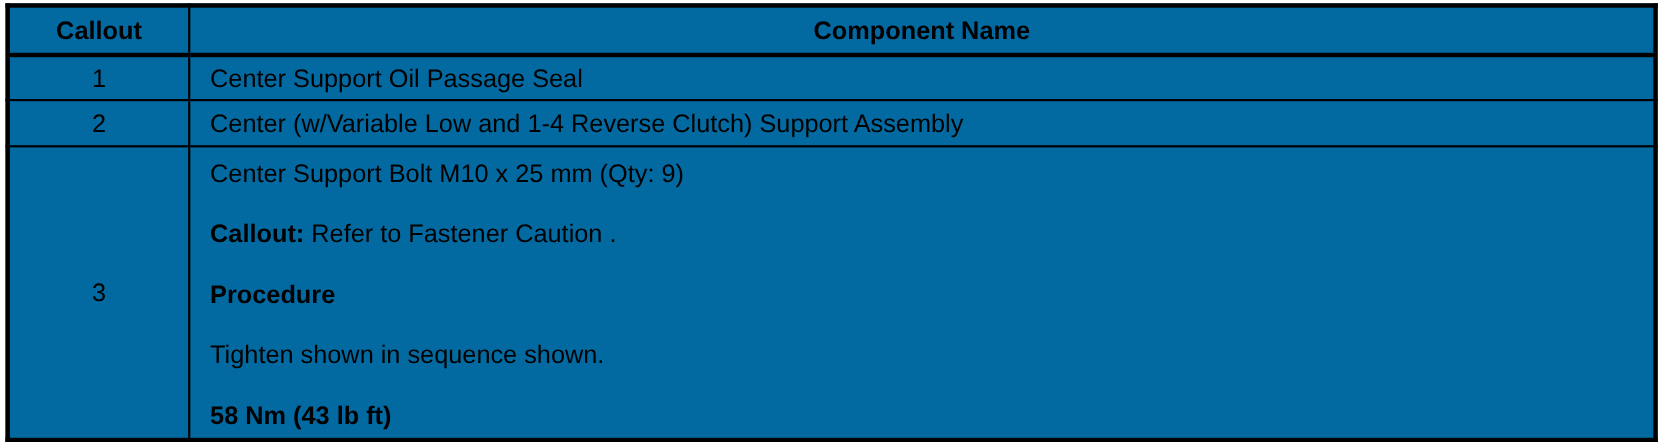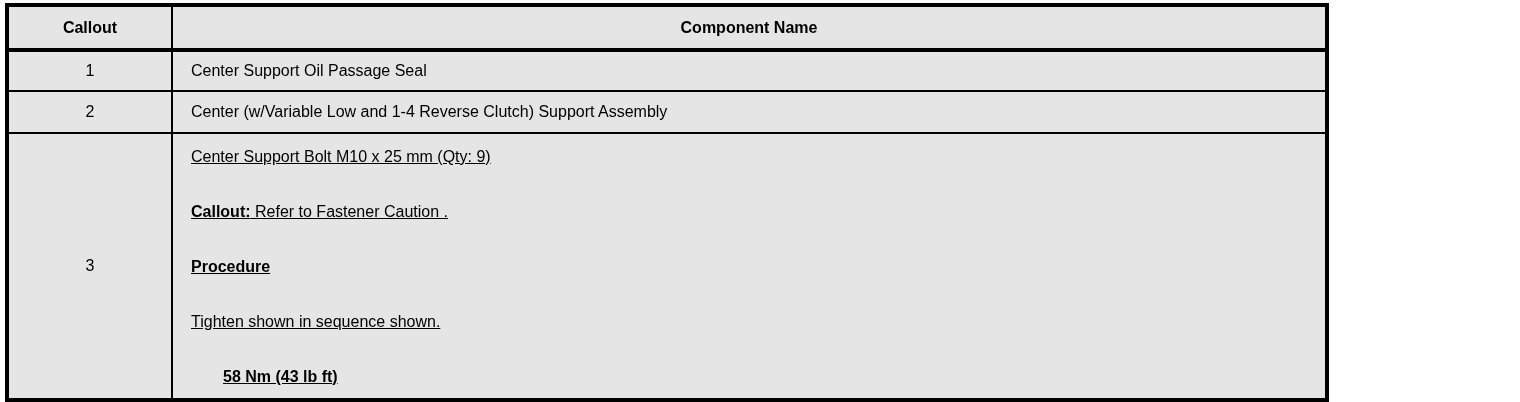--- a/index.html
+++ b/index.html
@@ -13,23 +13,23 @@
     position: relative;
     font-family: "Liberation Sans", sans-serif;
     color: #000000;
   }
   .doc-table {
     position: absolute;
     left: 5px;
     top: 3px;
     border-collapse: collapse;
     table-layout: fixed;
-    width: 1324px;
-    background: #e5e5e5;
-    font-size: 16px;
+    width: 1502px;
+    background: #0369a1;
+    font-size: 23px;
     color: #000000;
   }
   .doc-table th,
   .doc-table td {
     border: 2px solid #000000;
     padding: 0;
     overflow: hidden;
   }
   .doc-table {
     border: 4px solid #000000;
@@ -57,23 +57,22 @@
   }
   td.cell-component-detail {
     vertical-align: top;
     padding-top: 8px;
     padding-bottom: 6px;
   }
   .para {
     margin: 0 0 25px 0;
     line-height: 30px;
     white-space: pre-wrap;
-    text-decoration: underline;
   }
-  .para:last-child { margin-bottom: 0; margin-left: 32px; }
+  .para:last-child { margin-bottom: 0; }
   .bold-seg { font-weight: bold; }
 </style>
 </head>
 <body>
 
 <table class="doc-table">
   <colgroup>
     <col class="col-callout">
     <col class="col-component">
   </colgroup>

